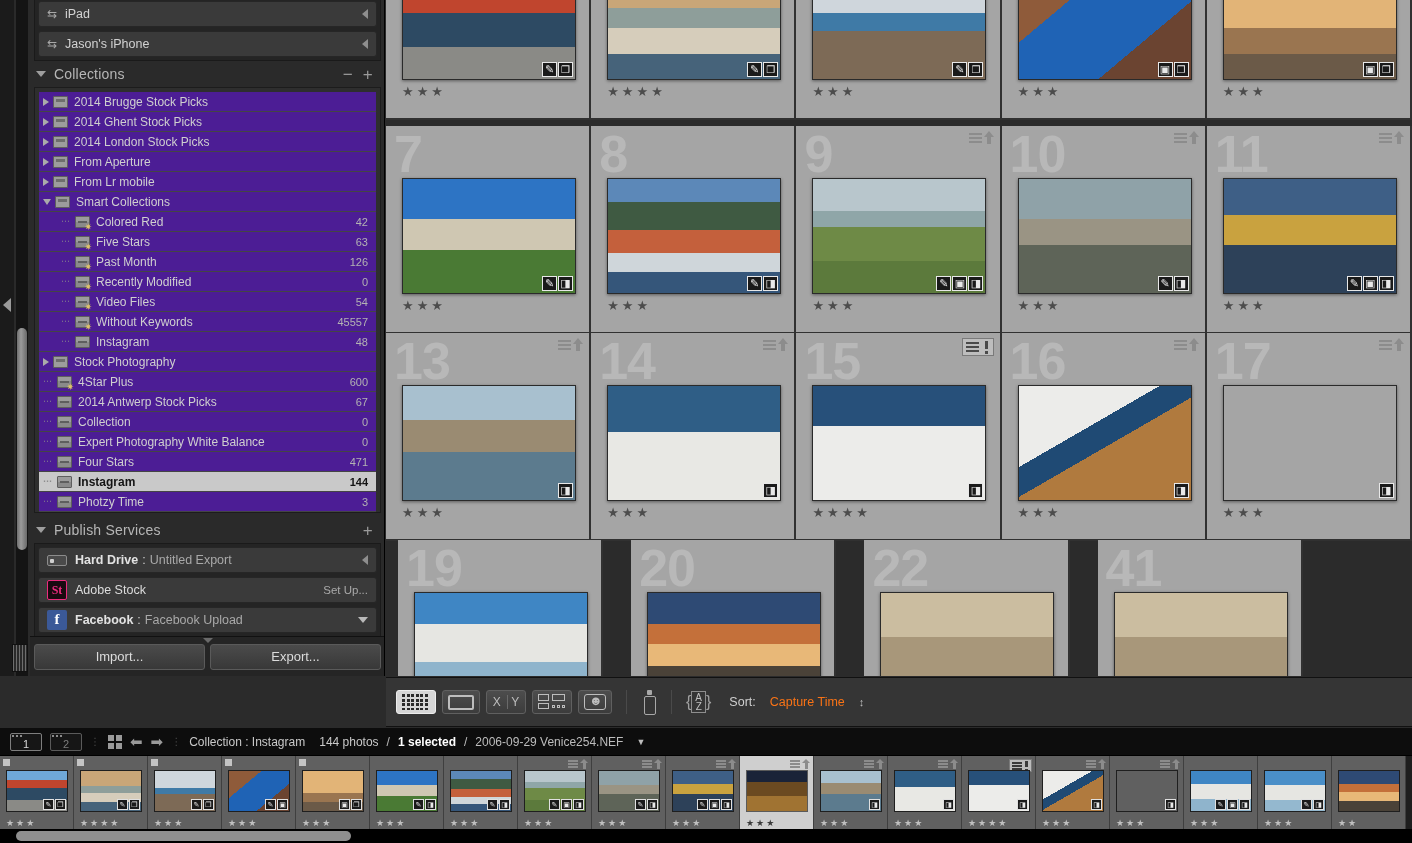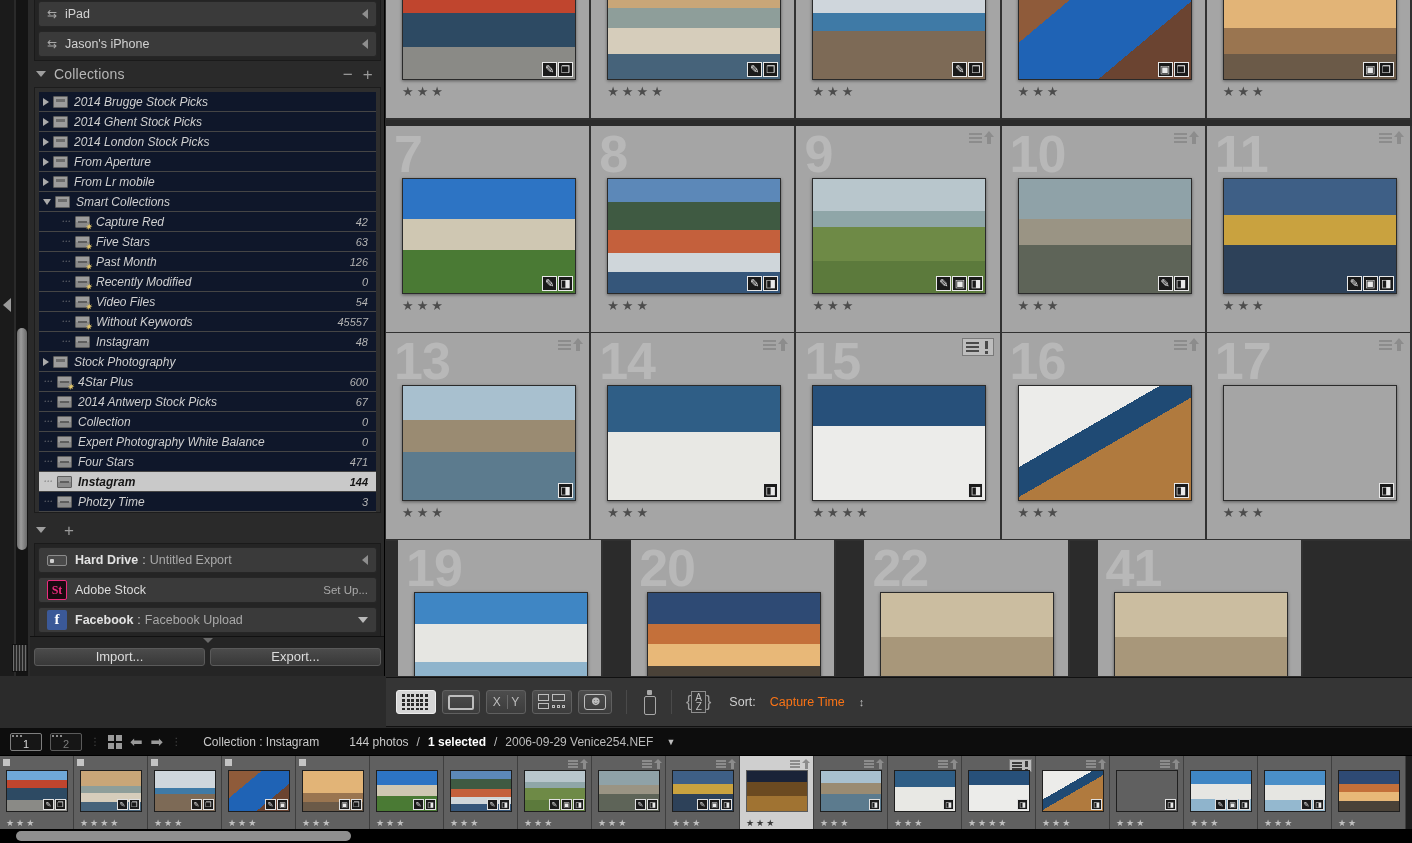--- a/index.html
+++ b/index.html
@@ -101,21 +101,21 @@
   }
   .mag:after {
     content: ''; position: absolute; right: -3px; bottom: -2px;
     width: 4px; height: 1.4px; background: #9a9a9a; transform: rotate(45deg);
   }
   .mag-tri {
     width: 0; height: 0; margin: 2px 6px 0 2px;
     border-left: 3px solid transparent; border-right: 3px solid transparent;
     border-top: 4px solid #9a9a9a;
   }
-  .coll-list { background: #0f172a; font-style: italic; }
+  .coll-list { background: #4c1d95; }
   .coll-row {
     display: flex; align-items: center; height: 20px;
     border-bottom: 1px solid #454545;
     color: #cfcfcf; font-size: 12px;
     padding-right: 8px;
   }
   .coll-row.sel { background: #c9c9c9; color: #141414; font-weight: bold; }
   .coll-row .cr-tri {
     width: 0; height: 0; margin-left: 4px;
     border-top: 4px solid transparent; border-bottom: 4px solid transparent;
@@ -197,21 +197,21 @@
   .pub-tri-l { width:0;height:0;border-top:5px solid transparent;border-bottom:5px solid transparent;border-right:6px solid #8e8e8e; }
   .pub-tri-d { width:0;height:0;border-left:5px solid transparent;border-right:5px solid transparent;border-top:6px solid #b9b9b9; }
 
   
   #lp-buttons {
     position: absolute; left: 30px; bottom: 0; width: 355px; height: 40px;
     background: #252525; border-top: 1px solid #111;
     display: flex; align-items: center; gap: 5px; padding: 0 4px;
   }
   .lp-btn {
-    flex: 1; height: 18px; border-radius: 3px;
+    flex: 1; height: 26px; border-radius: 3px;
     background: linear-gradient(to bottom,#4b4b4b,#383838);
     border: 1px solid #5a5a5a;
     color: #dcdcdc; font-size: 13px;
     display: flex; align-items: center; justify-content: center;
   }
   .lp-drag {
     position: absolute; left: 50%; top: 1px; margin-left: -5px;
     width:0;height:0;border-left:5px solid transparent;border-right:5px solid transparent;border-top:5px solid #6a6a6a;
   }
   .lp-grip {
@@ -365,21 +365,21 @@
   .sb-dots { color: #4a4a4a; font-size: 10px; letter-spacing: 0; line-height: 1; }
   .sb-grid4 {
     width: 14px; height: 14px;
     background:
       linear-gradient(#9a9a9a,#9a9a9a) 0 0/6px 6px no-repeat,
       linear-gradient(#9a9a9a,#9a9a9a) 8px 0/6px 6px no-repeat,
       linear-gradient(#9a9a9a,#9a9a9a) 0 8px/6px 6px no-repeat,
       linear-gradient(#9a9a9a,#9a9a9a) 8px 8px/6px 6px no-repeat;
   }
   .sb-arrow { color: #9a9a9a; font-size: 15px; line-height: 1; }
-  .sb-text { margin-left: 14px; color: #c9c9c9; }
+  .sb-text { margin-left: 0; color: #c9c9c9; }
   .sb-strong { color: #ffffff; font-weight: bold; }
   .sb-muted { color: #bdbdbd; }
   .sb-caret { color: #bdbdbd; font-size: 9px; margin-left: 5px; }
 
   
   #filmstrip {
     position: absolute; left: 0; top: 755px; right: 0; height: 88px;
     background: #1e1e1e; border-top: 1px solid #000;
     overflow: hidden;
   }
@@ -501,21 +501,21 @@
             <div class="coll-row">
               <span class="cr-tri-down"></span>
               <span class="cr-ico boxy"></span>
               <span class="cr-label">Smart Collections</span>
               <span class="cr-count"></span>
             </div>
             <div class="coll-row">
               <span class="cr-spacer" style="width: 18px;"></span>
               <span class="cr-dots">⋯</span>
               <span class="cr-ico smart"></span>
-              <span class="cr-label">Capture Red</span>
+              <span class="cr-label">Colored Red</span>
               <span class="cr-count">42</span>
             </div>
             <div class="coll-row">
               <span class="cr-spacer" style="width: 18px;"></span>
               <span class="cr-dots">⋯</span>
               <span class="cr-ico smart"></span>
               <span class="cr-label">Five Stars</span>
               <span class="cr-count">63</span>
             </div>
             <div class="coll-row">
@@ -599,20 +599,21 @@
               <span class="cr-dots">⋯</span>
               <span class="cr-ico"></span>
               <span class="cr-label">Photzy Time</span>
               <span class="cr-count">3</span>
             </div>
           </div>
       </div>
 
       <div class="sec-hdr" style="margin-top:4px;">
         <span class="sec-tri"></span>
+        <span class="sec-title">Publish Services</span>
         <span class="sec-btn">+</span>
       </div>
 
       <div class="pub-box">
         <div class="pub-row">
           <span class="hd-ico"></span>
           <span class="pub-name">Hard Drive</span>
           <span class="pub-sep">:</span>
           <span class="pub-sub">Untitled Export</span>
           <span class="pub-tri-l"></span>
@@ -916,21 +917,21 @@
 
   <div id="statusbar">
     <div class="screen-chip">1</div>
     <div class="screen-chip dim">2</div>
     <span class="sb-dots">⋮</span>
     <div class="sb-grid4"></div>
     <span class="sb-arrow">⬅</span>
     <span class="sb-arrow">➡</span>
     <span class="sb-dots">⋮</span>
     <span class="sb-text">Collection : Instagram</span>
-    <span class="sb-text" style="margin-left:22px;">144 photos</span>
+    <span class="sb-text" style="margin-left:6px;">144 photos</span>
     <span class="sb-muted">/</span>
     <span class="sb-strong">1 selected</span>
     <span class="sb-muted">/</span>
     <span class="sb-muted">2006-09-29 Venice254.NEF</span>
     <span class="sb-caret">▼</span>
   </div>
 
   <div id="filmstrip">
     <div class="fs-track" id="fs-track">
         <div class="fs-cell">

